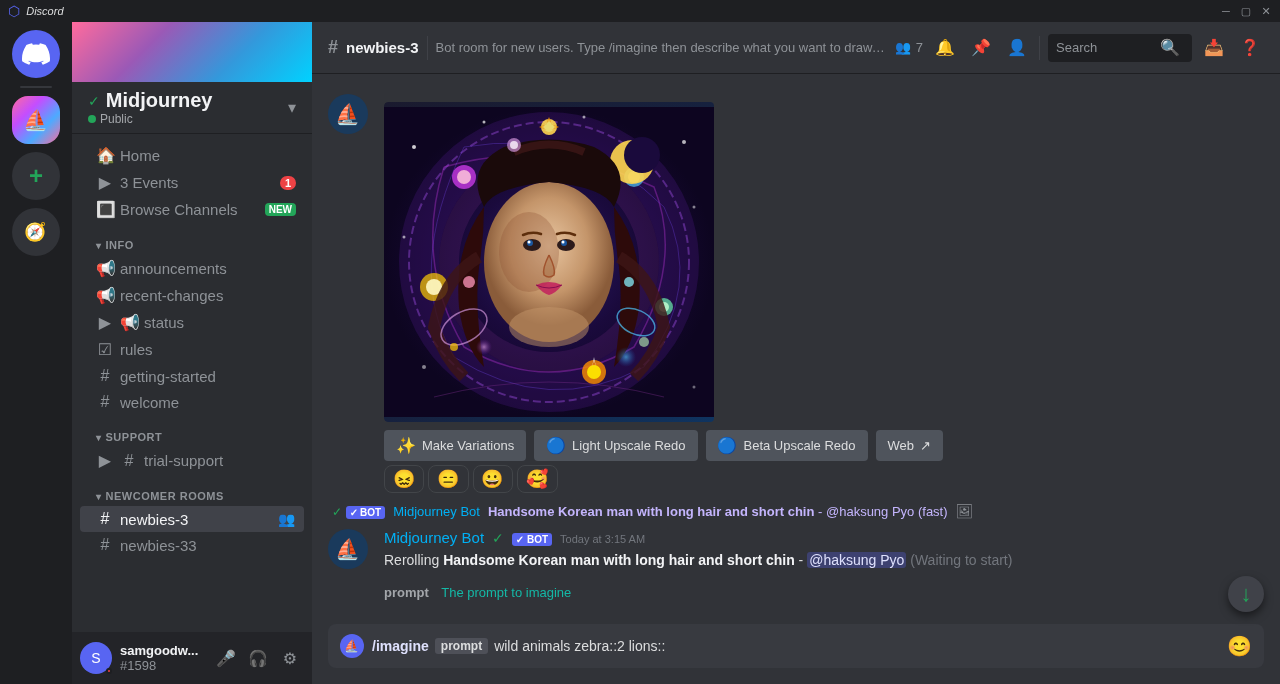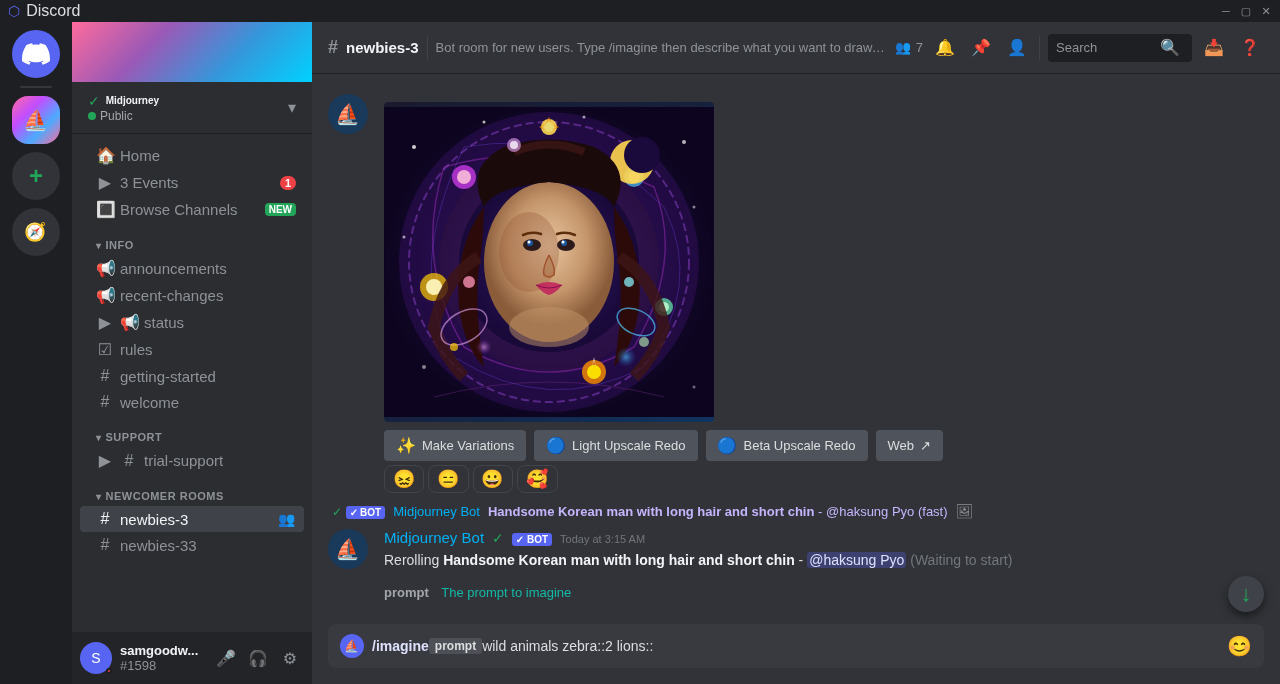--- a/index.html
+++ b/index.html
@@ -144,21 +144,21 @@
       padding: 0 16px;
       display: flex;
       align-items: center;
       justify-content: space-between;
       border-bottom: 1px solid #1e1f22;
       cursor: pointer;
     }
     .server-name {
       font-weight: 600;
       color: #f2f3f5;
-      font-size: 10px;
+      font-size: 20px;
     }
     .server-header-status {
       display: flex;
       align-items: center;
       gap: 4px;
       font-size: 12px;
       color: #a3a6aa;
     }
     .status-dot {
       width: 8px;
@@ -521,20 +521,21 @@
       font-size: 14px;
       flex-shrink: 0;
     }
     .input-command .cmd-name {
       color: #dee0fc;
       font-weight: 600;
     }
     .input-field-wrapper {
       display: flex;
       align-items: flex-end;
+      gap: 6px;
       flex: 1;
     }
     .input-label {
       background: #4e5058;
       color: #dcddde;
       font-size: 12px;
       padding: 1px 6px;
       border-radius: 3px;
       font-weight: 600;
     }
@@ -624,21 +625,21 @@
       right: 0;
       border: 2px solid #1e1f22;
     }
   </style>
 </head>
 <body>
 
 <div class="titlebar">
   <div class="titlebar-left">
     <span style="color:#5865f2; font-size:14px;">⬡</span>
-    <span style="font-size:16px;color:#dcddde;">Discord</span>
+    <span style="font-size:11px;color:#dcddde;font-style:italic;">Discord</span>
   </div>
   <div class="titlebar-controls">
     <div class="titlebar-btn">─</div>
     <div class="titlebar-btn">▢</div>
     <div class="titlebar-btn">✕</div>
   </div>
 </div>
 
 <div class="app">
 

